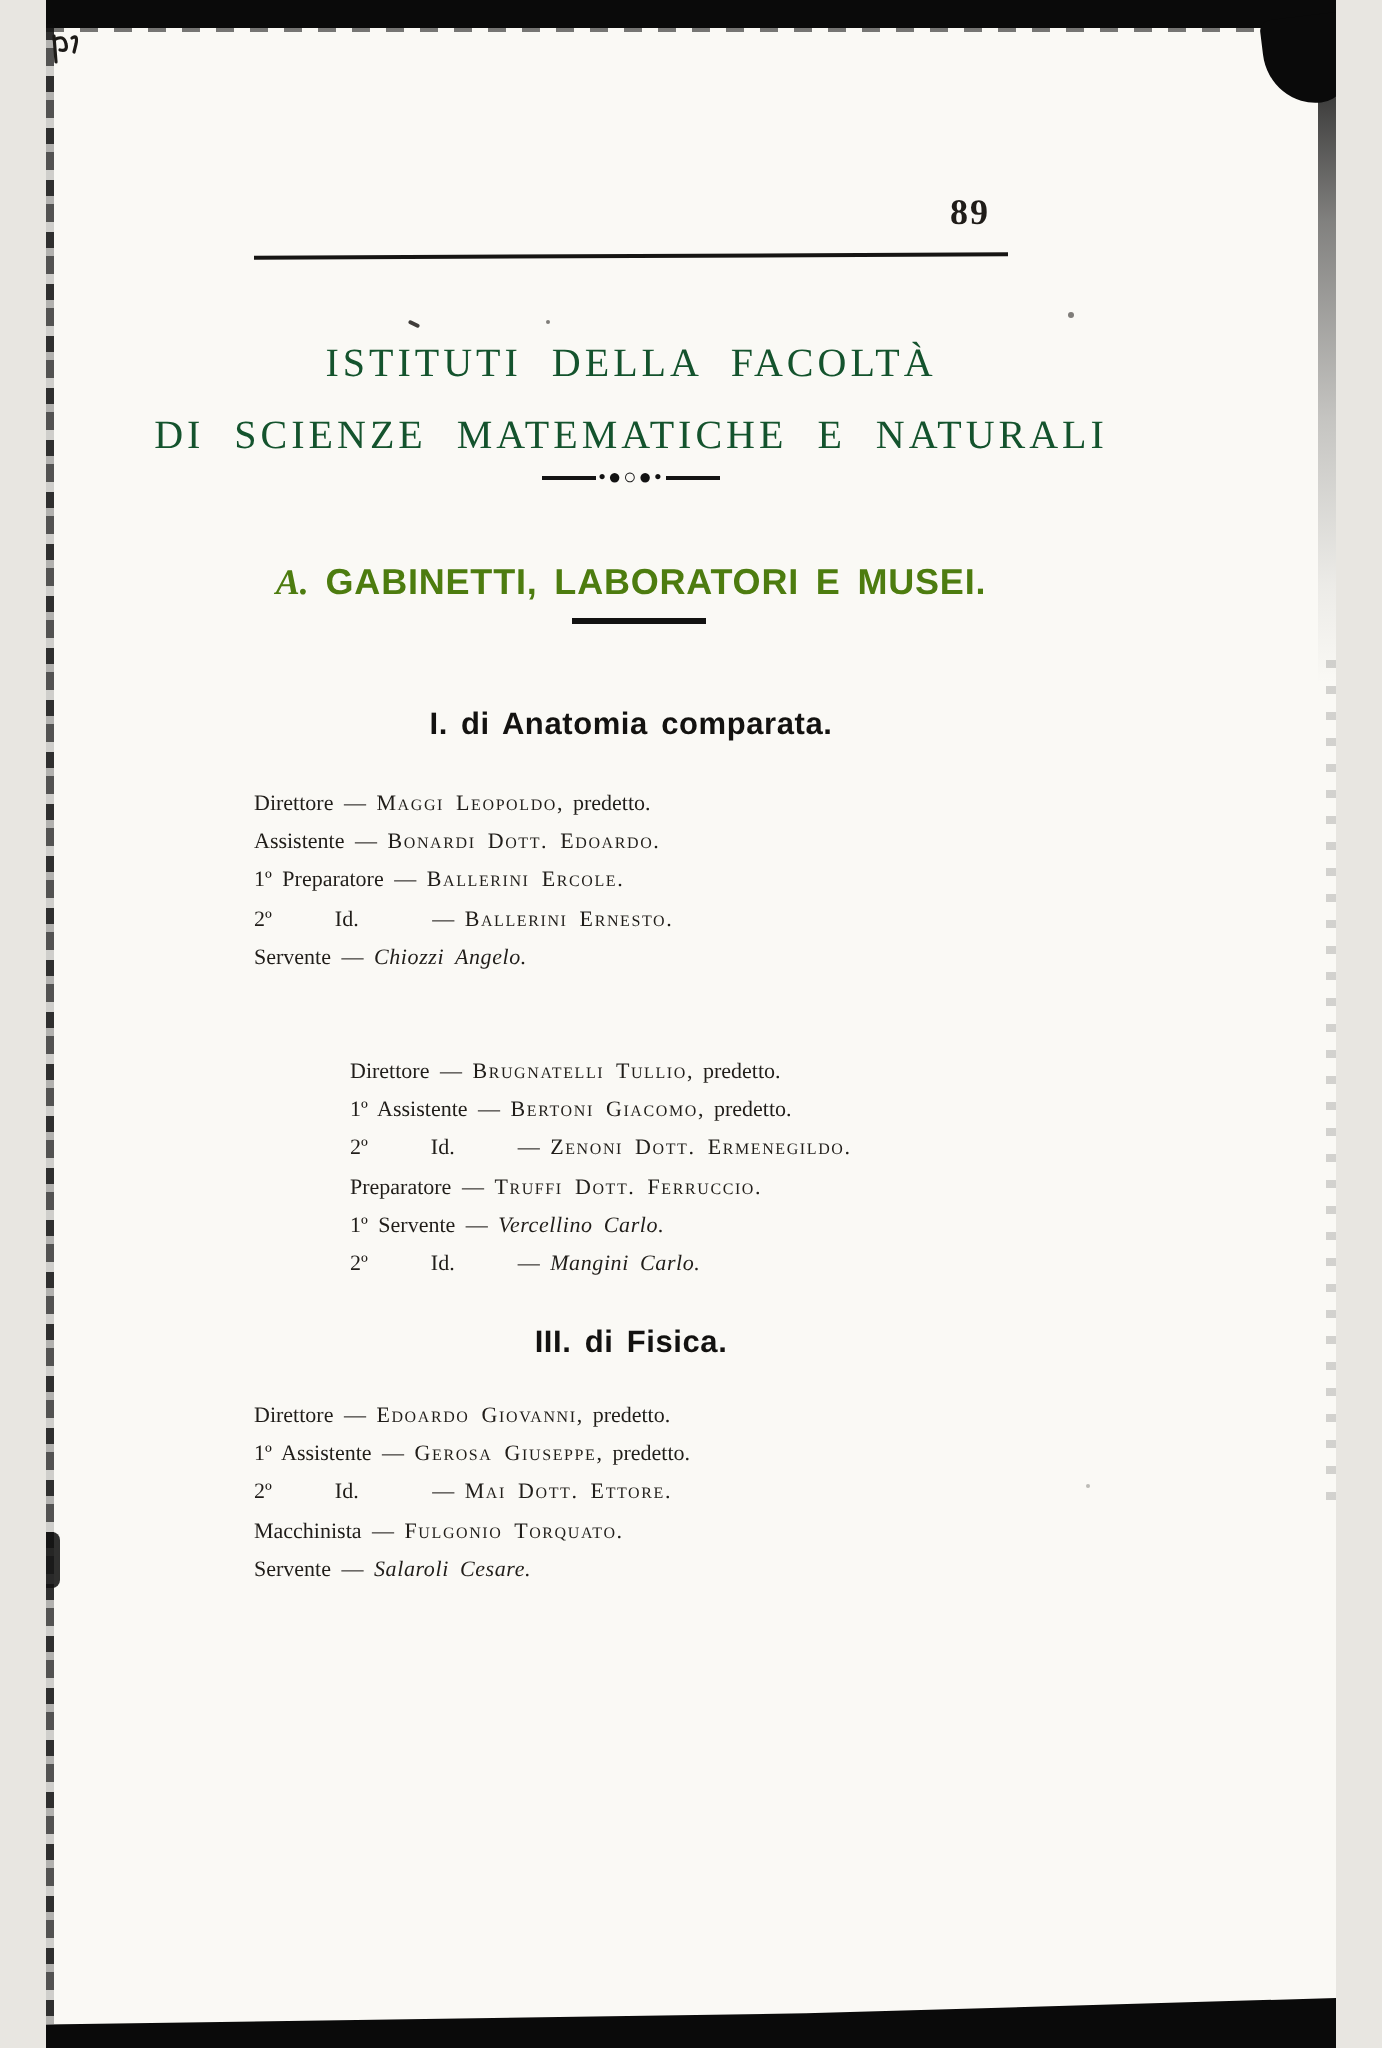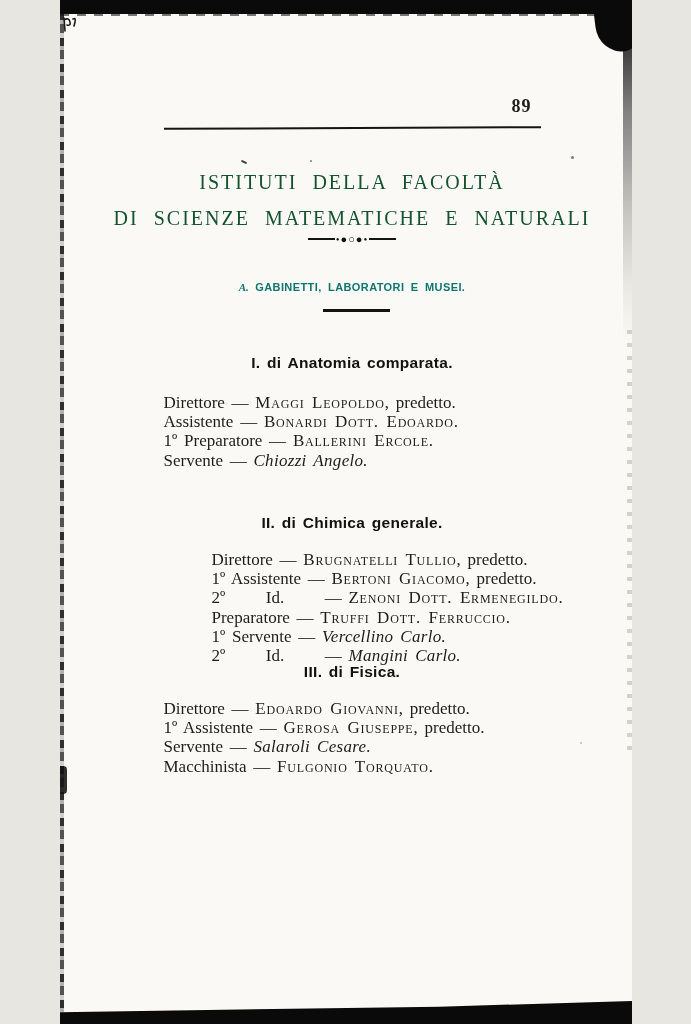--- a/index.html
+++ b/index.html
@@ -3,21 +3,21 @@
 <meta charset="utf-8">
 <style>
   :root{
     --paper:#faf9f5;
     --ink:#1f1c18;
     --edge:#0a0a0a;
   }
   html,body{margin:0;padding:0;background:#e8e6e1;}
   .page{
     position:relative;
-    width:572px;height:1024px;
+    width:645px;height:1024px;
     margin:0 auto;
     background:var(--paper);
     overflow:hidden;
     font-family:"Liberation Serif", serif;
     color:var(--ink);
   }
   
   .edge-top{position:absolute;top:0;left:0;width:691px;height:14px;background:var(--edge);}
   .edge-top::after{content:"";position:absolute;left:0;top:14px;width:100%;height:2px;
     background:repeating-linear-gradient(to right,rgba(10,10,10,.55) 0 9px,rgba(10,10,10,0) 9px 17px);}
@@ -41,32 +41,32 @@
   
   .content{position:absolute;left:0;top:0;width:585px;height:1024px;}
   .pageno{position:absolute;left:452px;top:96px;font-size:18px;font-weight:bold;letter-spacing:1px;}
   .rule{position:absolute;left:104px;top:127px;width:377px;height:2px;background:#161513;transform:rotate(-.25deg);}
   .title{position:absolute;top:164px;left:0;width:585px;margin:0;text-align:center;
     font-size:20px;font-weight:normal;line-height:36px;letter-spacing:2px;word-spacing:8px;color:#14532d;}
   .ornament{position:absolute;top:236px;left:0;width:585px;display:flex;align-items:center;justify-content:center;}
   .orn-line{width:27px;height:2px;background:#141414;}
   .orn-dots{font-size:11px;line-height:6px;letter-spacing:1px;margin:0 1px;color:#121212;}
   .gab-heading{position:absolute;top:281px;left:0;width:585px;margin:0;text-align:center;
-    font-family:"Liberation Sans", sans-serif;font-weight:bold;font-size:11px;
-    letter-spacing:.4px;word-spacing:3px;color:#0f766e;}
+    font-family:"Liberation Sans", sans-serif;font-weight:bold;font-size:18px;
+    letter-spacing:.4px;word-spacing:3px;color:#4d7c0f;}
   .gab-prefix{font-family:"Liberation Serif", serif;font-style:italic;font-weight:600;letter-spacing:0;}
   .gab-underline{position:absolute;top:309px;left:263px;width:67px;height:3px;background:#121211;}
   .institute{position:absolute;left:0;width:585px;}
   .inst-0{top:349px;} .inst-0 .inst-rows{margin-top:21px;}
   .inst-1{top:509px;} .inst-1 .inst-rows{margin-top:18px;margin-left:48px;}
   .inst-2{top:658px;} .inst-2 .inst-rows{margin-top:18px;}
   .inst-heading{margin:4px;text-align:center;font-family:"Liberation Sans", sans-serif;
     font-weight:bold;font-size:15.5px;line-height:19px;letter-spacing:.3px;word-spacing:2px;color:#131210;}
   .inst-rows{padding-left:104px;}
-  .row{margin:0;font-size:17px;line-height:19.2px;white-space:pre-wrap;word-spacing:2.5px;color:#201d19;}
+  .row{margin:0;font-size:11px;line-height:19.2px;white-space:pre-wrap;word-spacing:2.5px;color:#201d19;}
   .name.sc{font-variant:small-caps;letter-spacing:.8px;}
   .name.italic{font-style:italic;letter-spacing:.3px;}
 </style>
 </head>
 <body>
 
 <div class="page">
 
   <div class="edge-top"></div>
   <div class="edge-corner-tr"></div>
@@ -104,27 +104,27 @@
     <div id="institutes">
   <section class="institute inst-0">
     <h3 class="inst-heading">I. di Anatomia comparata.</h3>
     <div class="inst-rows">
   <p class="row"><span class="pre">Direttore — </span><span class="name sc">Maggi Leopoldo</span><span class="post">, predetto.</span></p>
 
   <p class="row"><span class="pre">Assistente — </span><span class="name sc">Bonardi Dott. Edoardo.</span><span class="post"></span></p>
 
   <p class="row"><span class="pre">1º Preparatore — </span><span class="name sc">Ballerini Ercole.</span><span class="post"></span></p>
 
+  <p class="row"><span class="pre">2º      Id.       — </span><span class="name sc">Ballerini Ernesto.</span><span class="post"></span></p>
 
   <p class="row"><span class="pre">Servente — </span><span class="name italic">Chiozzi Angelo.</span><span class="post"></span></p>
 </div>
   </section>
 
   <section class="institute inst-1">
-    <h3 class="inst-heading">II. di Chimica generale.</h3>
     <div class="inst-rows">
   <p class="row"><span class="pre">Direttore — </span><span class="name sc">Brugnatelli Tullio</span><span class="post">, predetto.</span></p>
 
   <p class="row"><span class="pre">1º Assistente — </span><span class="name sc">Bertoni Giacomo</span><span class="post">, predetto.</span></p>
 
   <p class="row"><span class="pre">2º      Id.      — </span><span class="name sc">Zenoni Dott. Ermenegildo.</span><span class="post"></span></p>
 
   <p class="row"><span class="pre">Preparatore — </span><span class="name sc">Truffi Dott. Ferruccio.</span><span class="post"></span></p>
 
   <p class="row"><span class="pre">1º Servente — </span><span class="name italic">Vercellino Carlo.</span><span class="post"></span></p>
@@ -133,22 +133,23 @@
 </div>
   </section>
 
   <section class="institute inst-2">
     <h3 class="inst-heading">III. di Fisica.</h3>
     <div class="inst-rows">
   <p class="row"><span class="pre">Direttore — </span><span class="name sc">Edoardo Giovanni</span><span class="post">, predetto.</span></p>
 
   <p class="row"><span class="pre">1º Assistente — </span><span class="name sc">Gerosa Giuseppe</span><span class="post">, predetto.</span></p>
 
+  <p class="row"><span class="pre">2º      Id.       — </span><span class="name sc">Mai Dott. Ettore.</span><span class="post"></span></p>
+
+  <p class="row"><span class="pre">Macchinista — </span><span class="name sc">Fulgonio Torquato.</span><span class="post"></span></p>
 
   <p class="row"><span class="pre">Servente — </span><span class="name italic">Salaroli Cesare.</span><span class="post"></span></p>
-
-  <p class="row"><span class="pre">Macchinista — </span><span class="name sc">Fulgonio Torquato.</span><span class="post"></span></p>
 </div>
   </section>
 </div>
 
   </div>
 </div>
 
 </body></html>

